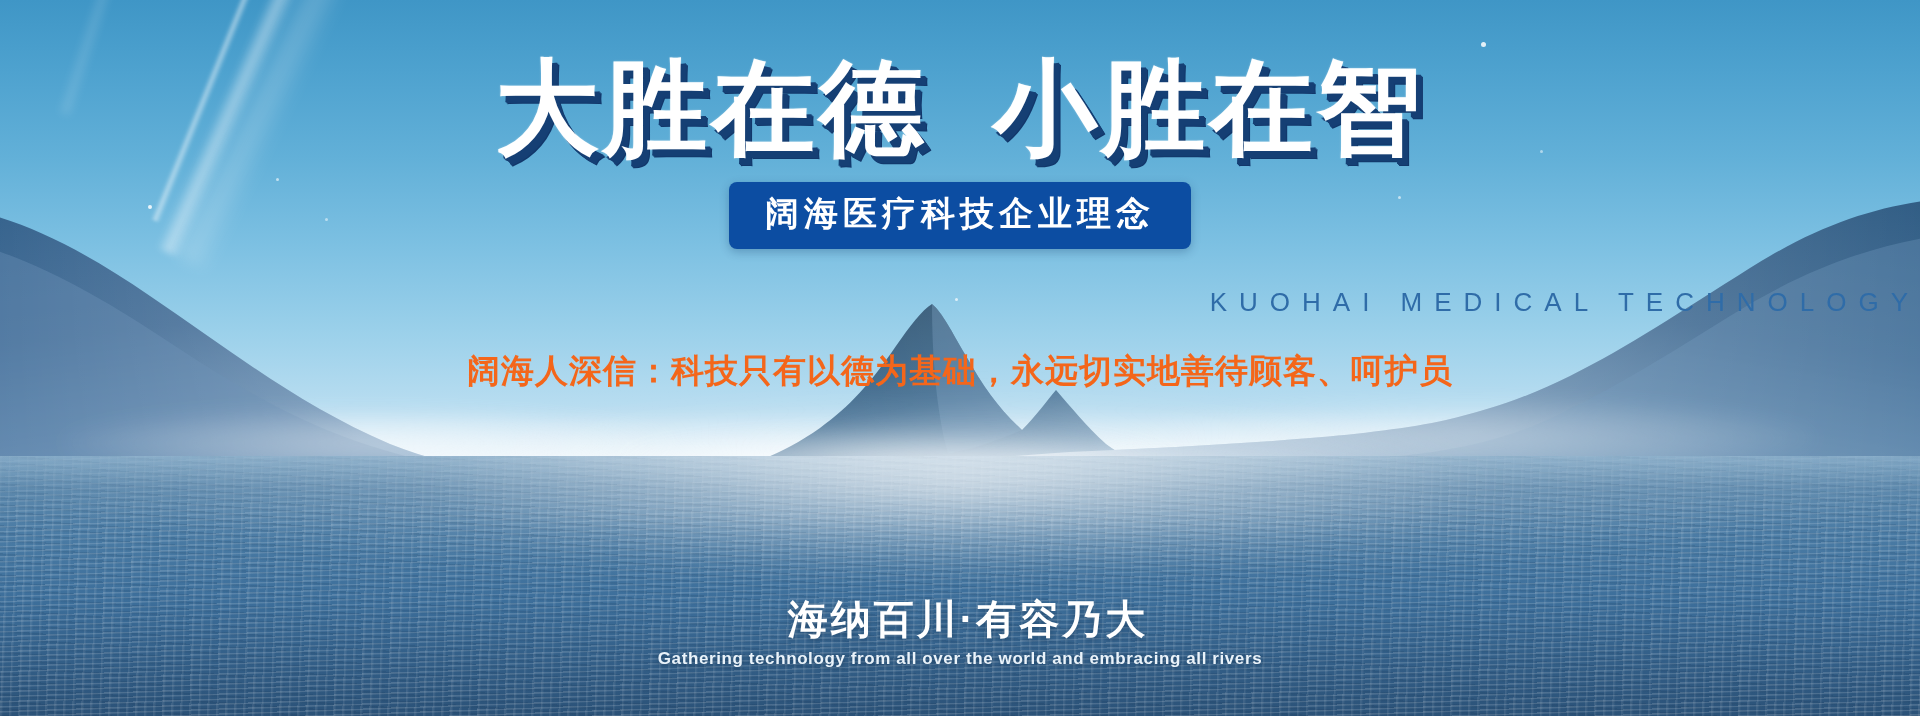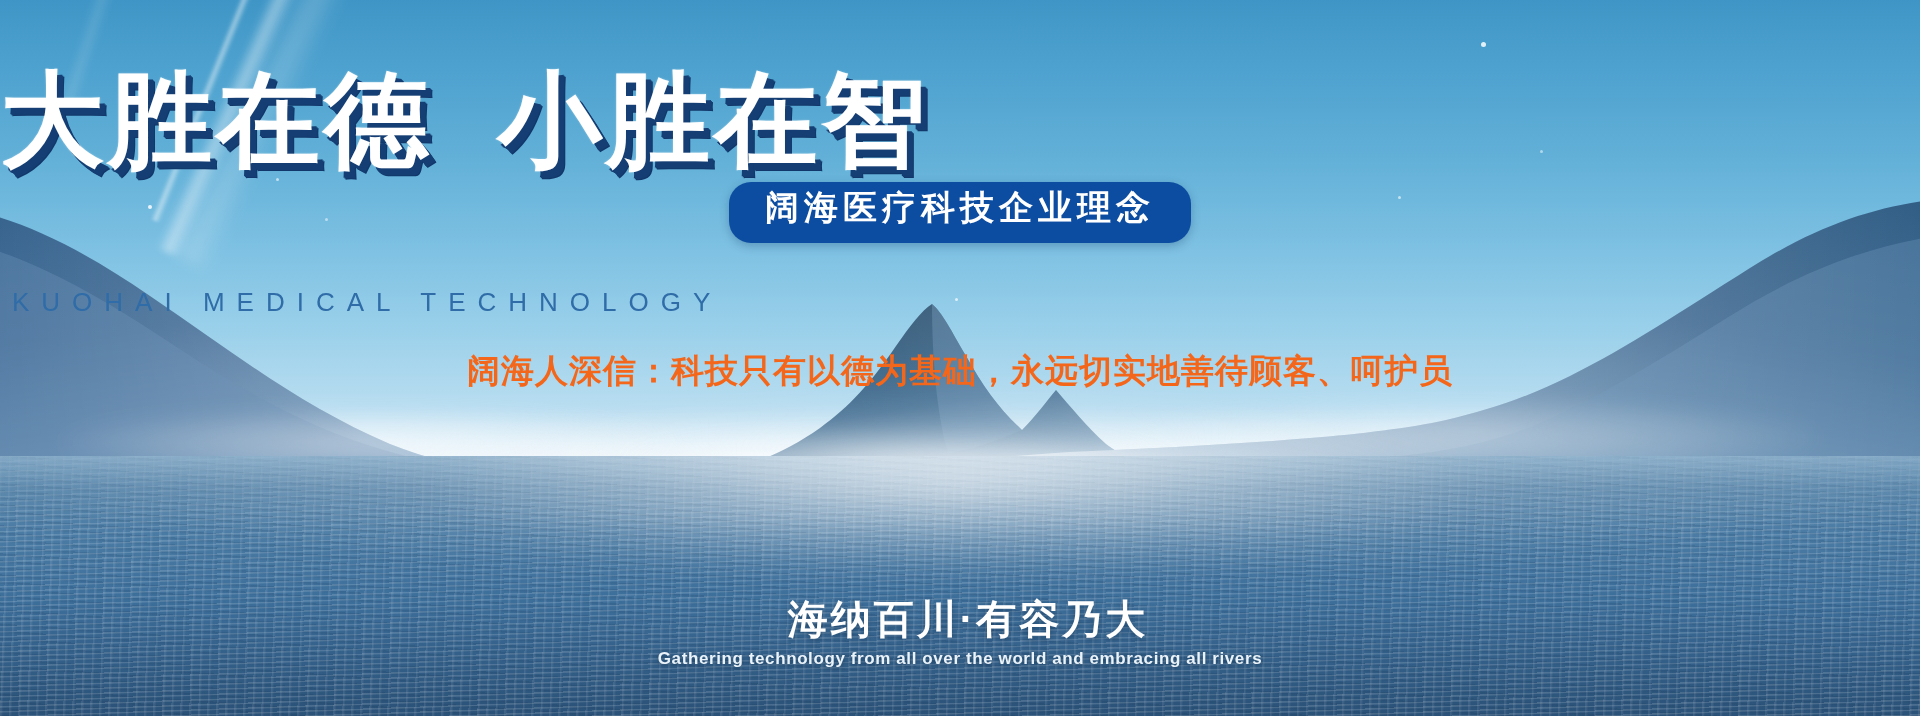--- a/index.html
+++ b/index.html
@@ -57,40 +57,40 @@
   
   .mt{position:absolute;bottom:232px;}
   .mt svg{display:block;}
 
   .mist{position:absolute;border-radius:50%;background:radial-gradient(ellipse at center, rgba(255,255,255,.75) 0%, rgba(255,255,255,.32) 45%, rgba(255,255,255,0) 75%);filter:blur(10px);}
 
   
   .content{position:absolute;left:0;top:0;width:1920px;height:716px;}
 
   .headline{
-    position:absolute;top:64px;left:0;width:1920px;
+    position:absolute;top:52px;left:0;width:1920px;text-align:center;
     font-size:104px;line-height:1.08;font-weight:700;color:#ffffff;
     letter-spacing:4px;
     text-shadow:
       5px 6px 0 #153f74,
       6px 7px 0 #153f74,
       7px 8px 0 #12376a,
       0 0 2px rgba(255,255,255,.4);
     white-space:pre;
   }
 
   .badge-wrap{position:absolute;top:182px;left:0;width:1920px;text-align:center;}
   .badge{
-    display:inline-block;background:#0c4da2;color:#ffffff;border-radius:22px;
-    padding:3px 36px 12px;font-size:34px;font-weight:700;letter-spacing:5px;
+    display:inline-block;background:#0c4da2;color:#ffffff;border-radius:8px;
+    padding:9px 36px 12px;font-size:34px;font-weight:700;letter-spacing:5px;
     box-shadow:0 3px 10px rgba(10,45,95,.28);
   }
 
   .en-sub{
-    position:absolute;top:287px;left:0;width:1920px;text-align:left;
+    position:absolute;top:287px;left:0;width:1920px;text-align:right;
     font-size:26px;font-weight:400;color:#2f6ca8;letter-spacing:12px;
     text-indent:12px;
   }
 
   .para{
     position:absolute;top:346px;left:0;width:1920px;text-align:center;
     color:#f4661a;font-size:33px;font-weight:700;line-height:50px;letter-spacing:1px;
   }
   .para div{width:100%;}
 

